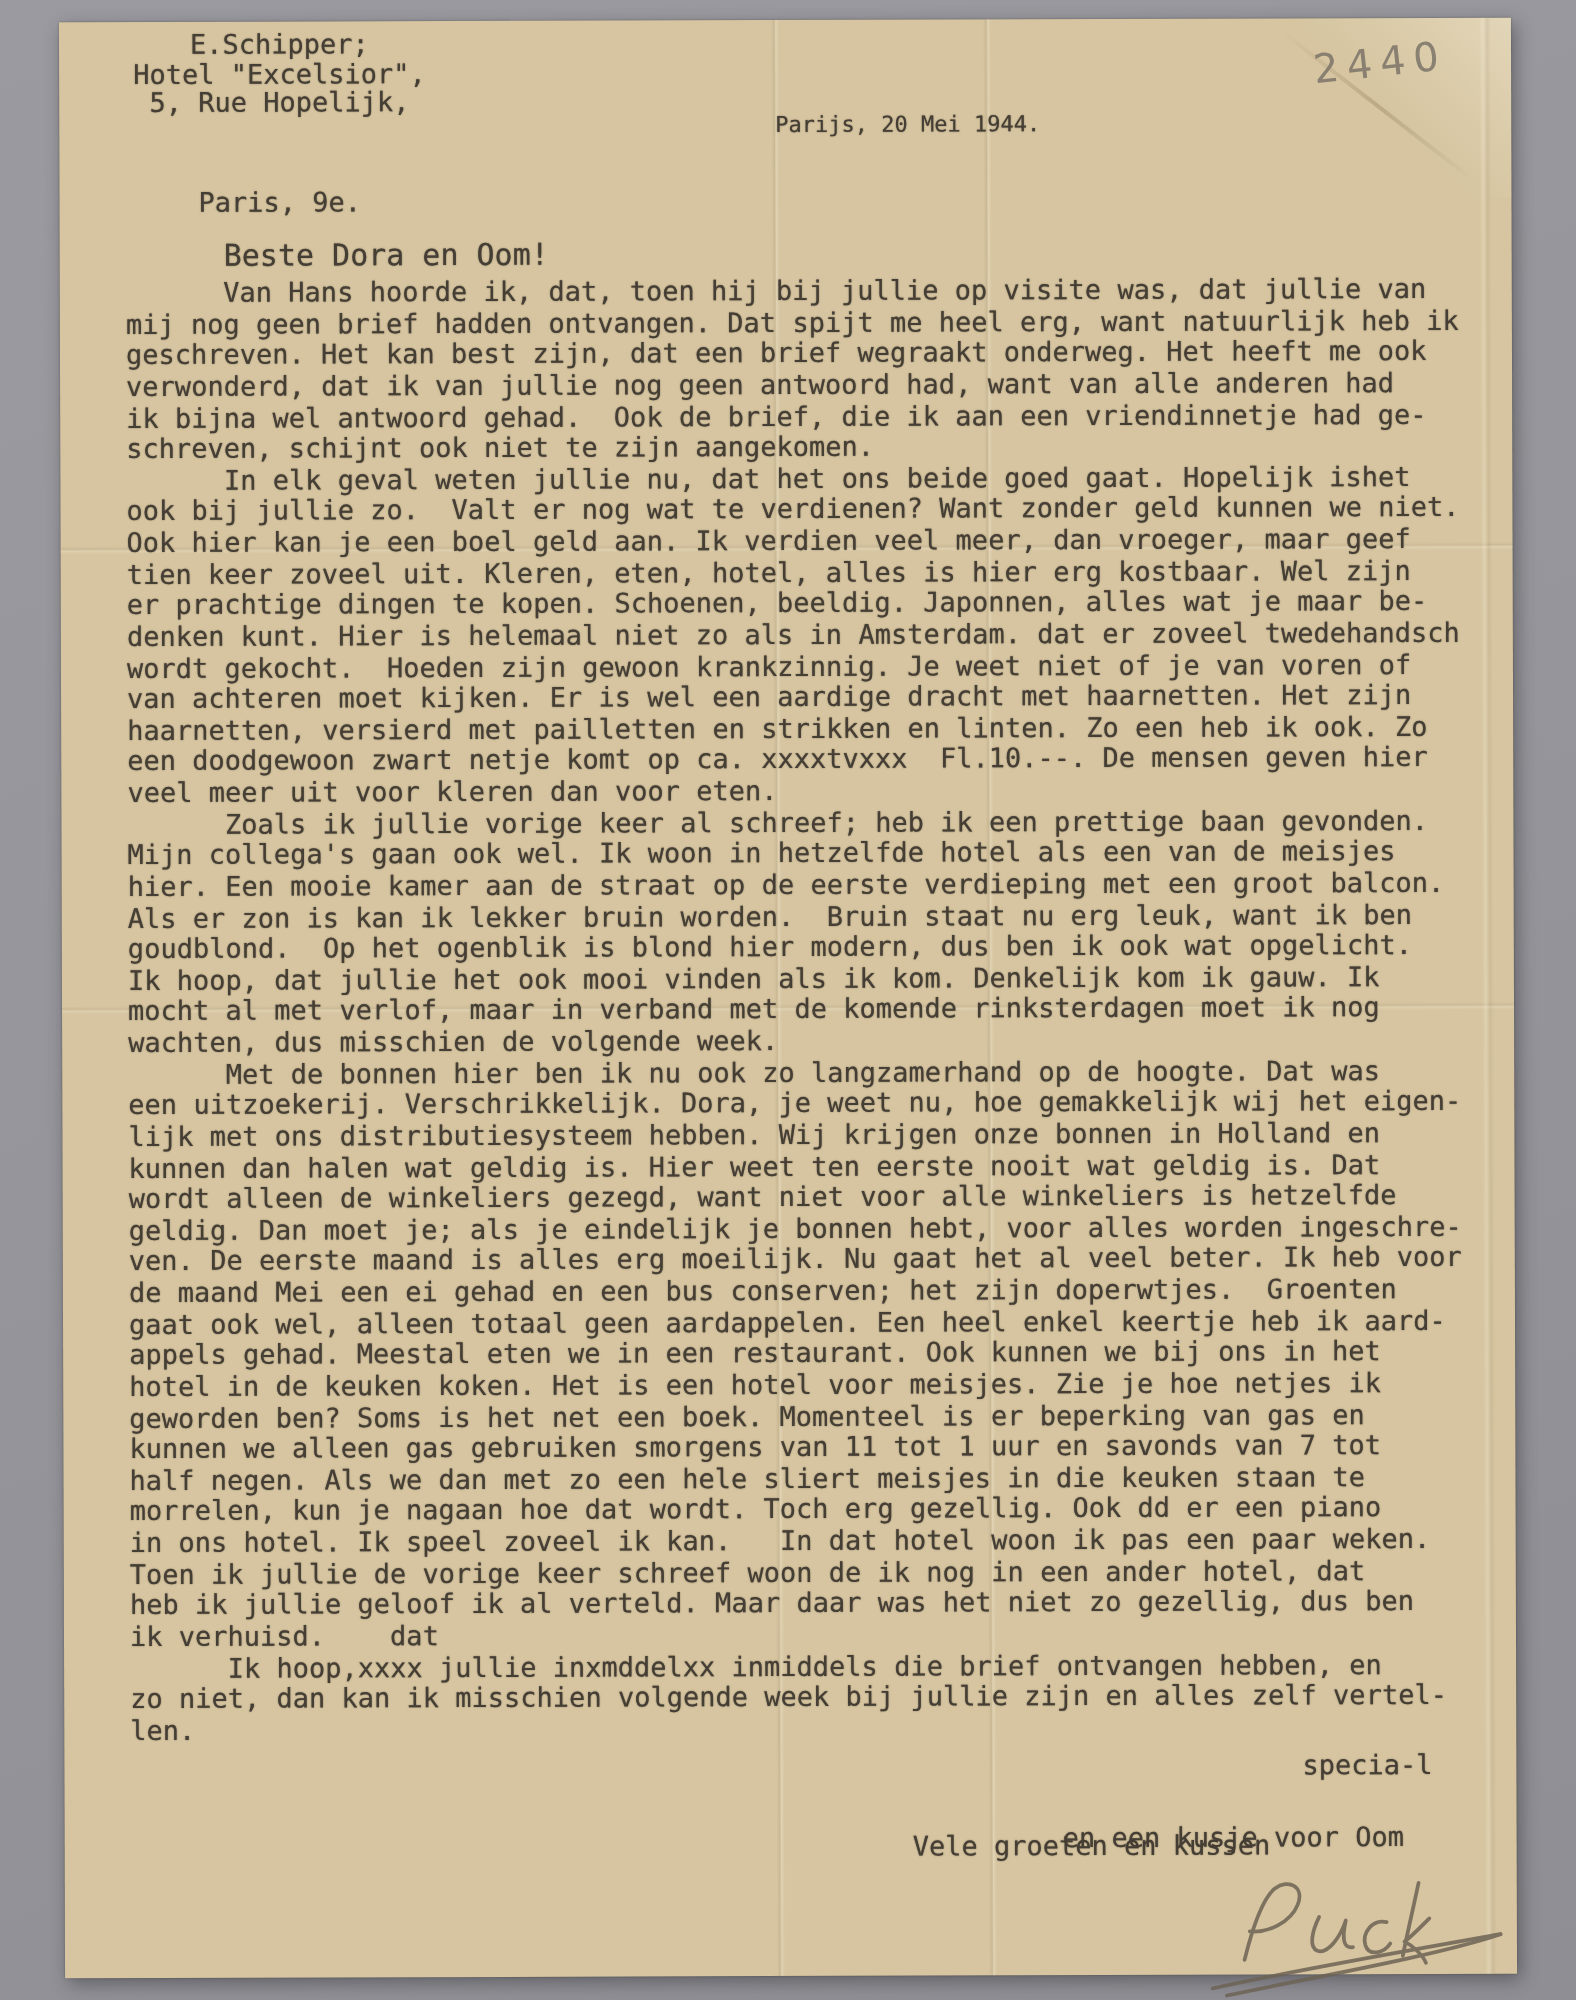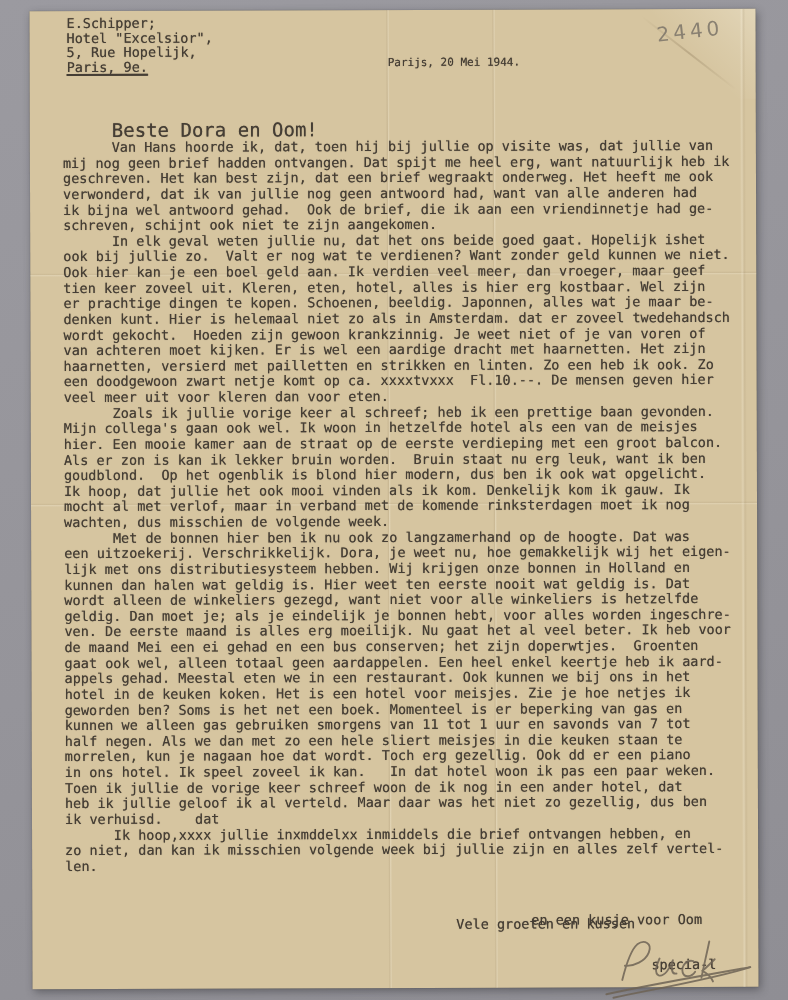--- a/index.html
+++ b/index.html
@@ -34,44 +34,44 @@
     border-bottom:0;}
   .fold-line{position:absolute;right:-6px;top:6px;width:120px;height:2px;pointer-events:none;
     transform:rotate(38deg);transform-origin:left center;
     background:linear-gradient(90deg,transparent,rgba(110,90,60,0.25),transparent);}
   .edge-strip{position:absolute;top:0;bottom:0;right:10px;width:6px;pointer-events:none;
     background:linear-gradient(90deg,transparent,rgba(255,250,235,0.22),rgba(120,100,70,0.10),transparent);}
 
   .type{color:#453e35;text-shadow:0 0 0.7px rgba(62,52,40,0.75);}
 
   .sender{position:absolute;left:37px;top:5px;font-size:13.5px;line-height:14.6px;}
-  .sender .ln{white-space:pre;}
-  .sender .underlined{text-decoration:underline;text-decoration-thickness:1.5px;text-underline-offset:2px;}
+  .sender .ln{white-space:pre;text-align:center;}
+  .sender .underlined{text-decoration-thickness:1.5px;text-underline-offset:2px;margin-top:35px;}
 
   .dateline{position:absolute;left:358px;top:46px;font-size:11px;white-space:pre;}
 
   .corner-number{
     position:absolute;right:32px;top:10px;
     font-family:"DejaVu Sans",sans-serif;
     font-size:20px;letter-spacing:4px;color:#81796c;
     transform:rotate(-6deg);opacity:0.9;
   }
 
-  .salutation{position:absolute;left:37px;top:108px;font-size:19px;white-space:pre;padding-left:45px;}
+  .salutation{position:absolute;left:37px;top:108px;font-size:15px;white-space:pre;padding-left:45px;}
 
   .body-pre{
     position:absolute;left:33px;top:129px;margin:0;
     font-family:inherit;font-size:13.5px;line-height:15.62px;
     white-space:pre;letter-spacing:0;
   }
 
   .closing{position:absolute;font-size:13.5px;line-height:15.6px;}
   .closing .c1{position:absolute;left:424px;top:907px;white-space:pre;}
   .closing .c2{position:absolute;left:499px;top:903px;white-space:pre;}
-  .closing .c3{position:absolute;left:619px;top:948px;white-space:pre;}
+  .closing .c3{position:absolute;left:619px;top:867px;white-space:pre;}
 
   .signature{position:absolute;left:558px;top:928px;width:172px;height:64px;}
 </style>
 </head>
 <body>
 
 <div class="backdrop"></div>
 
 <div class="paper">
   <div class="fold-corner"></div>

